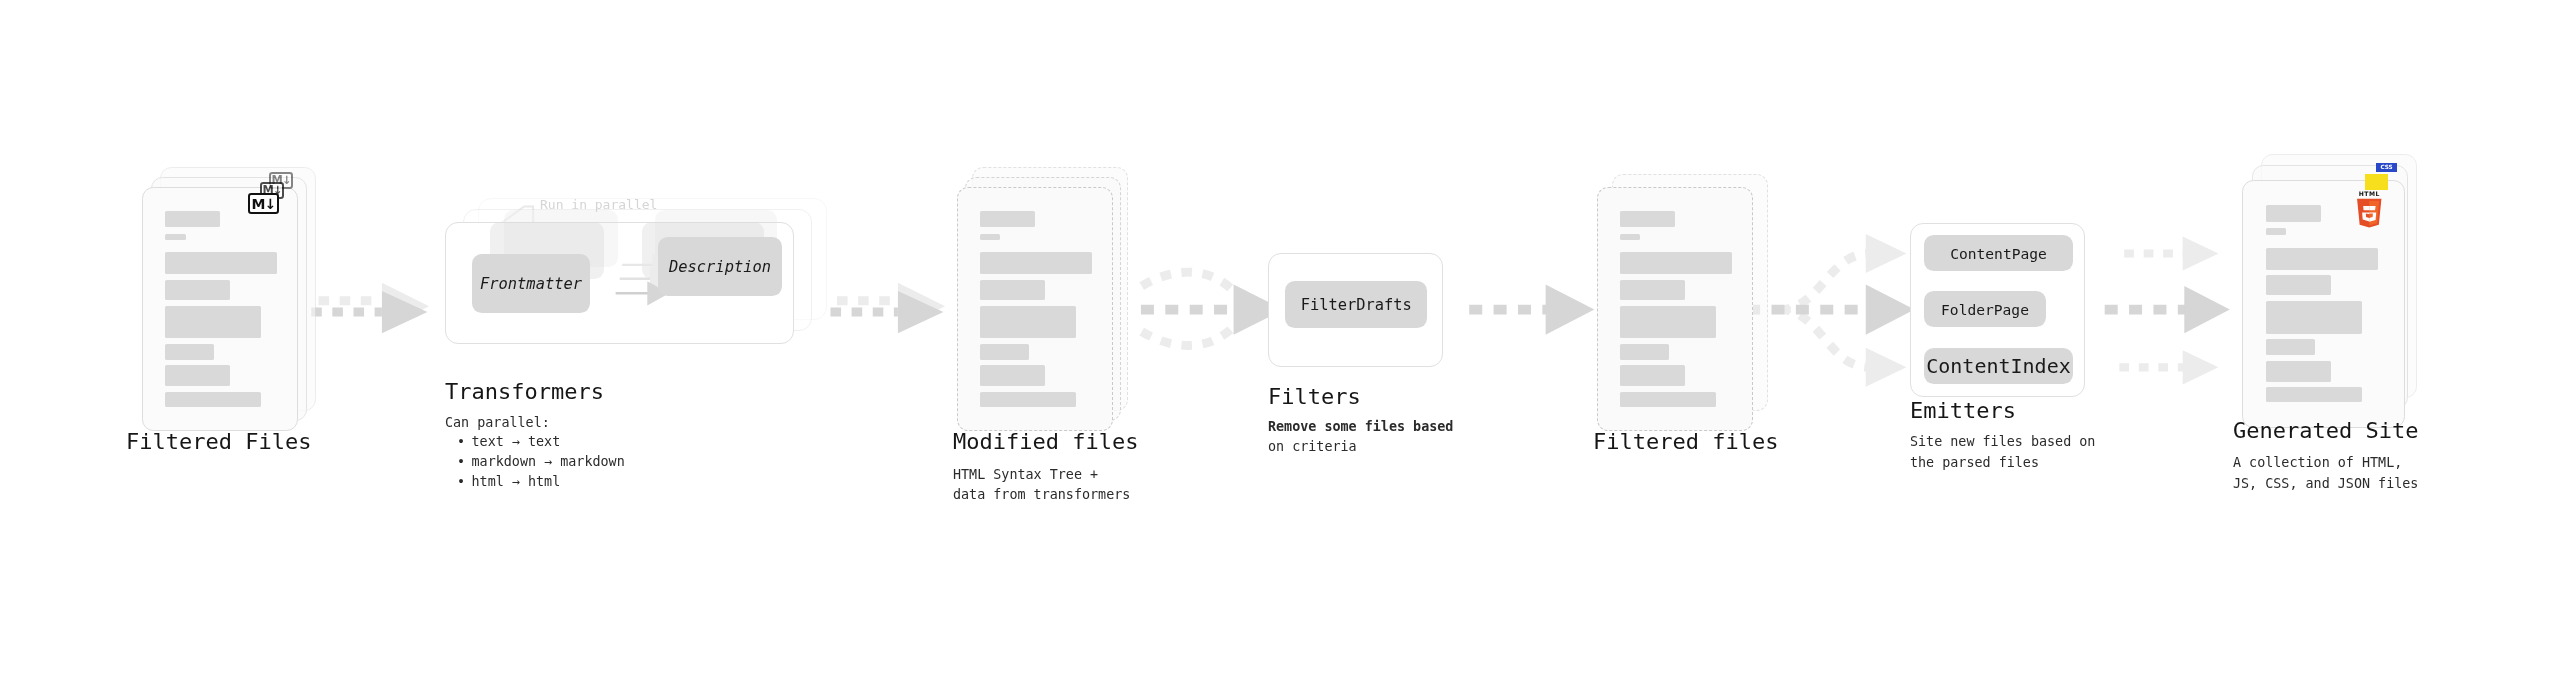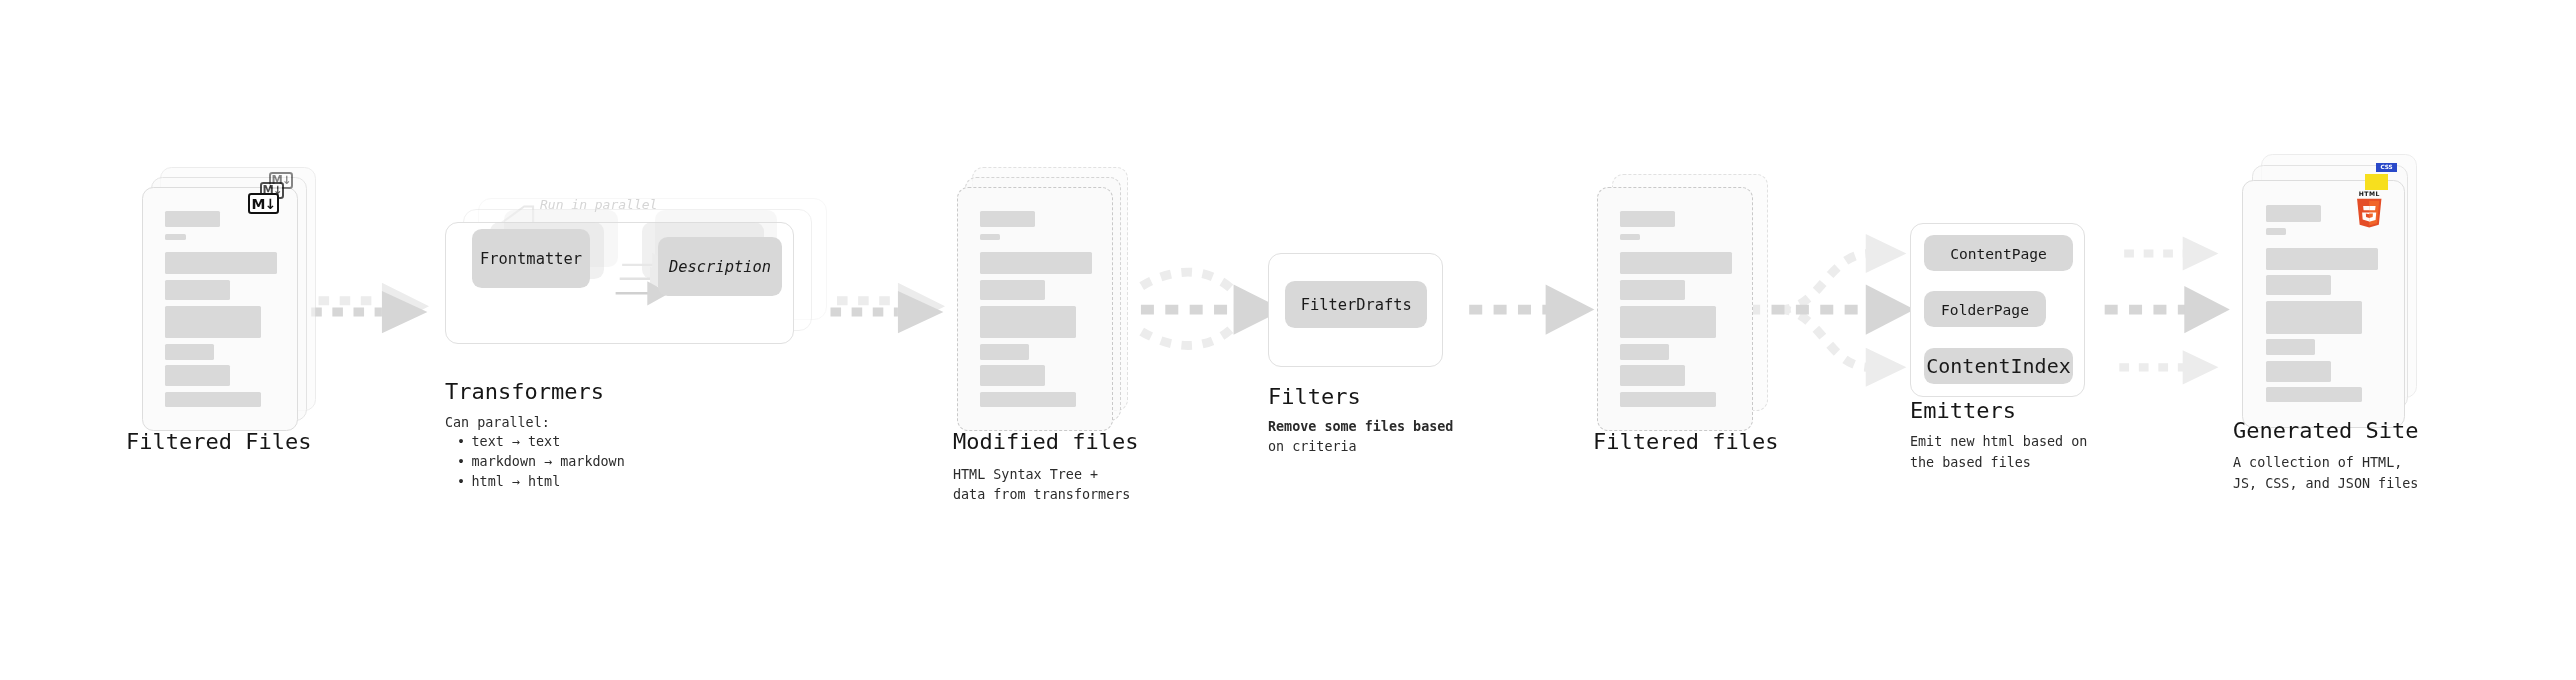--- a/index.html
+++ b/index.html
@@ -192,29 +192,29 @@
       <div class="chip ghost1" style="left:210px; top:12.2px; width:122px; height:57px;"></div>
       <div class="chip ghost2" style="left:45px;  top:24.4px; width:114px; height:57px;"></div>
       <div class="chip ghost2" style="left:197px; top:24.4px; width:122px; height:57px;"></div>
 
       <svg class="lay" width="390" height="163" viewBox="0 0 480 200">
         <path d="M218,82 L258,82" stroke="#e7e7e7" stroke-width="3" fill="none" marker-end="url(#ahL)"></path>
         <path d="M215,99 L255,99" stroke="#e2e2e2" stroke-width="3" fill="none" marker-end="url(#ahL)"></path>
         <path d="M210,117 L252,117" stroke="#d0d0d0" stroke-width="3" fill="none" marker-end="url(#ahD)"></path>
       </svg>
 
-      <div class="chip" style="left:27px;  top:31px; width:118px; height:59px;">
+      <div class="chip" style="left:27px;  top:56px; width:118px; height:59px;font-style:italic;">
         <span>Frontmatter</span>
       </div>
       <div class="chip" style="left:213px; top:39px; width:124px; height:59px;font-style:italic;">
         <span>Description</span>
       </div>
     </div>
   </div>
-  <div class="note" style="left:540px; top:197px;font-style:italic;">Run in parallel</div>
+  <div class="note" style="left:540px; top:197px;">Run in parallel</div>
   <div class="title" style="left:445px; top:379px;">Transformers</div>
   <div class="sub" style="left:445px; top:413px;">Can parallel:</div>
   <ul class="bullets sub" style="left:457px; top:432px;">
     <li>text → text</li>
     <li>markdown → markdown</li>
     <li>html → html</li>
   </ul>
 
   <div class="node" style="left:949px; top:167px;">
     <div class="stack" style="width:187px; height:260px;">
@@ -271,22 +271,22 @@
       </div>
       <div class="chip" style="left:13px; top:67px;  width:122px; height:36px; font-size:14.6px;">
         <span>FolderPage</span>
       </div>
       <div class="chip" style="left:13px; top:124px; width:149px; height:36px; font-size:20px;">
         <span>ContentIndex</span>
       </div>
     </div>
   </div>
   <div class="title" style="left:1910px; top:398px;">Emitters</div>
-  <div class="sub" style="left:1910px; top:432px;">Emit new html based on</div>
-  <div class="sub" style="left:1910px; top:453px;">the based files</div>
+  <div class="sub" style="left:1910px; top:432px;">Site new files based on</div>
+  <div class="sub" style="left:1910px; top:453px;">the parsed files</div>
 
   <div class="node" style="left:2227px; top:154px;">
     <div class="stack" style="width:203px; height:268px;">
       <div class="sheet s1" style="left:34px; top:0px;  width:156px; height:244px;"></div>
       <div class="sheet s2" style="left:25px; top:11.4px; width:156px; height:244px;"></div>
       <div class="sheet s3" style="left:14.6px; top:26px; width:163px; height:248px;">
         <div class="skel" style="left:23px; top:24.4px;  width:55px;  height:16.3px;"></div>
         <div class="skel" style="left:23px; top:47px;  width:20.3px;  height:6.5px;"></div>
         <div class="skel" style="left:23px; top:67px;  width:112px; height:22px;"></div>
         <div class="skel" style="left:23px; top:94px; width:65px;  height:20.3px;"></div>

